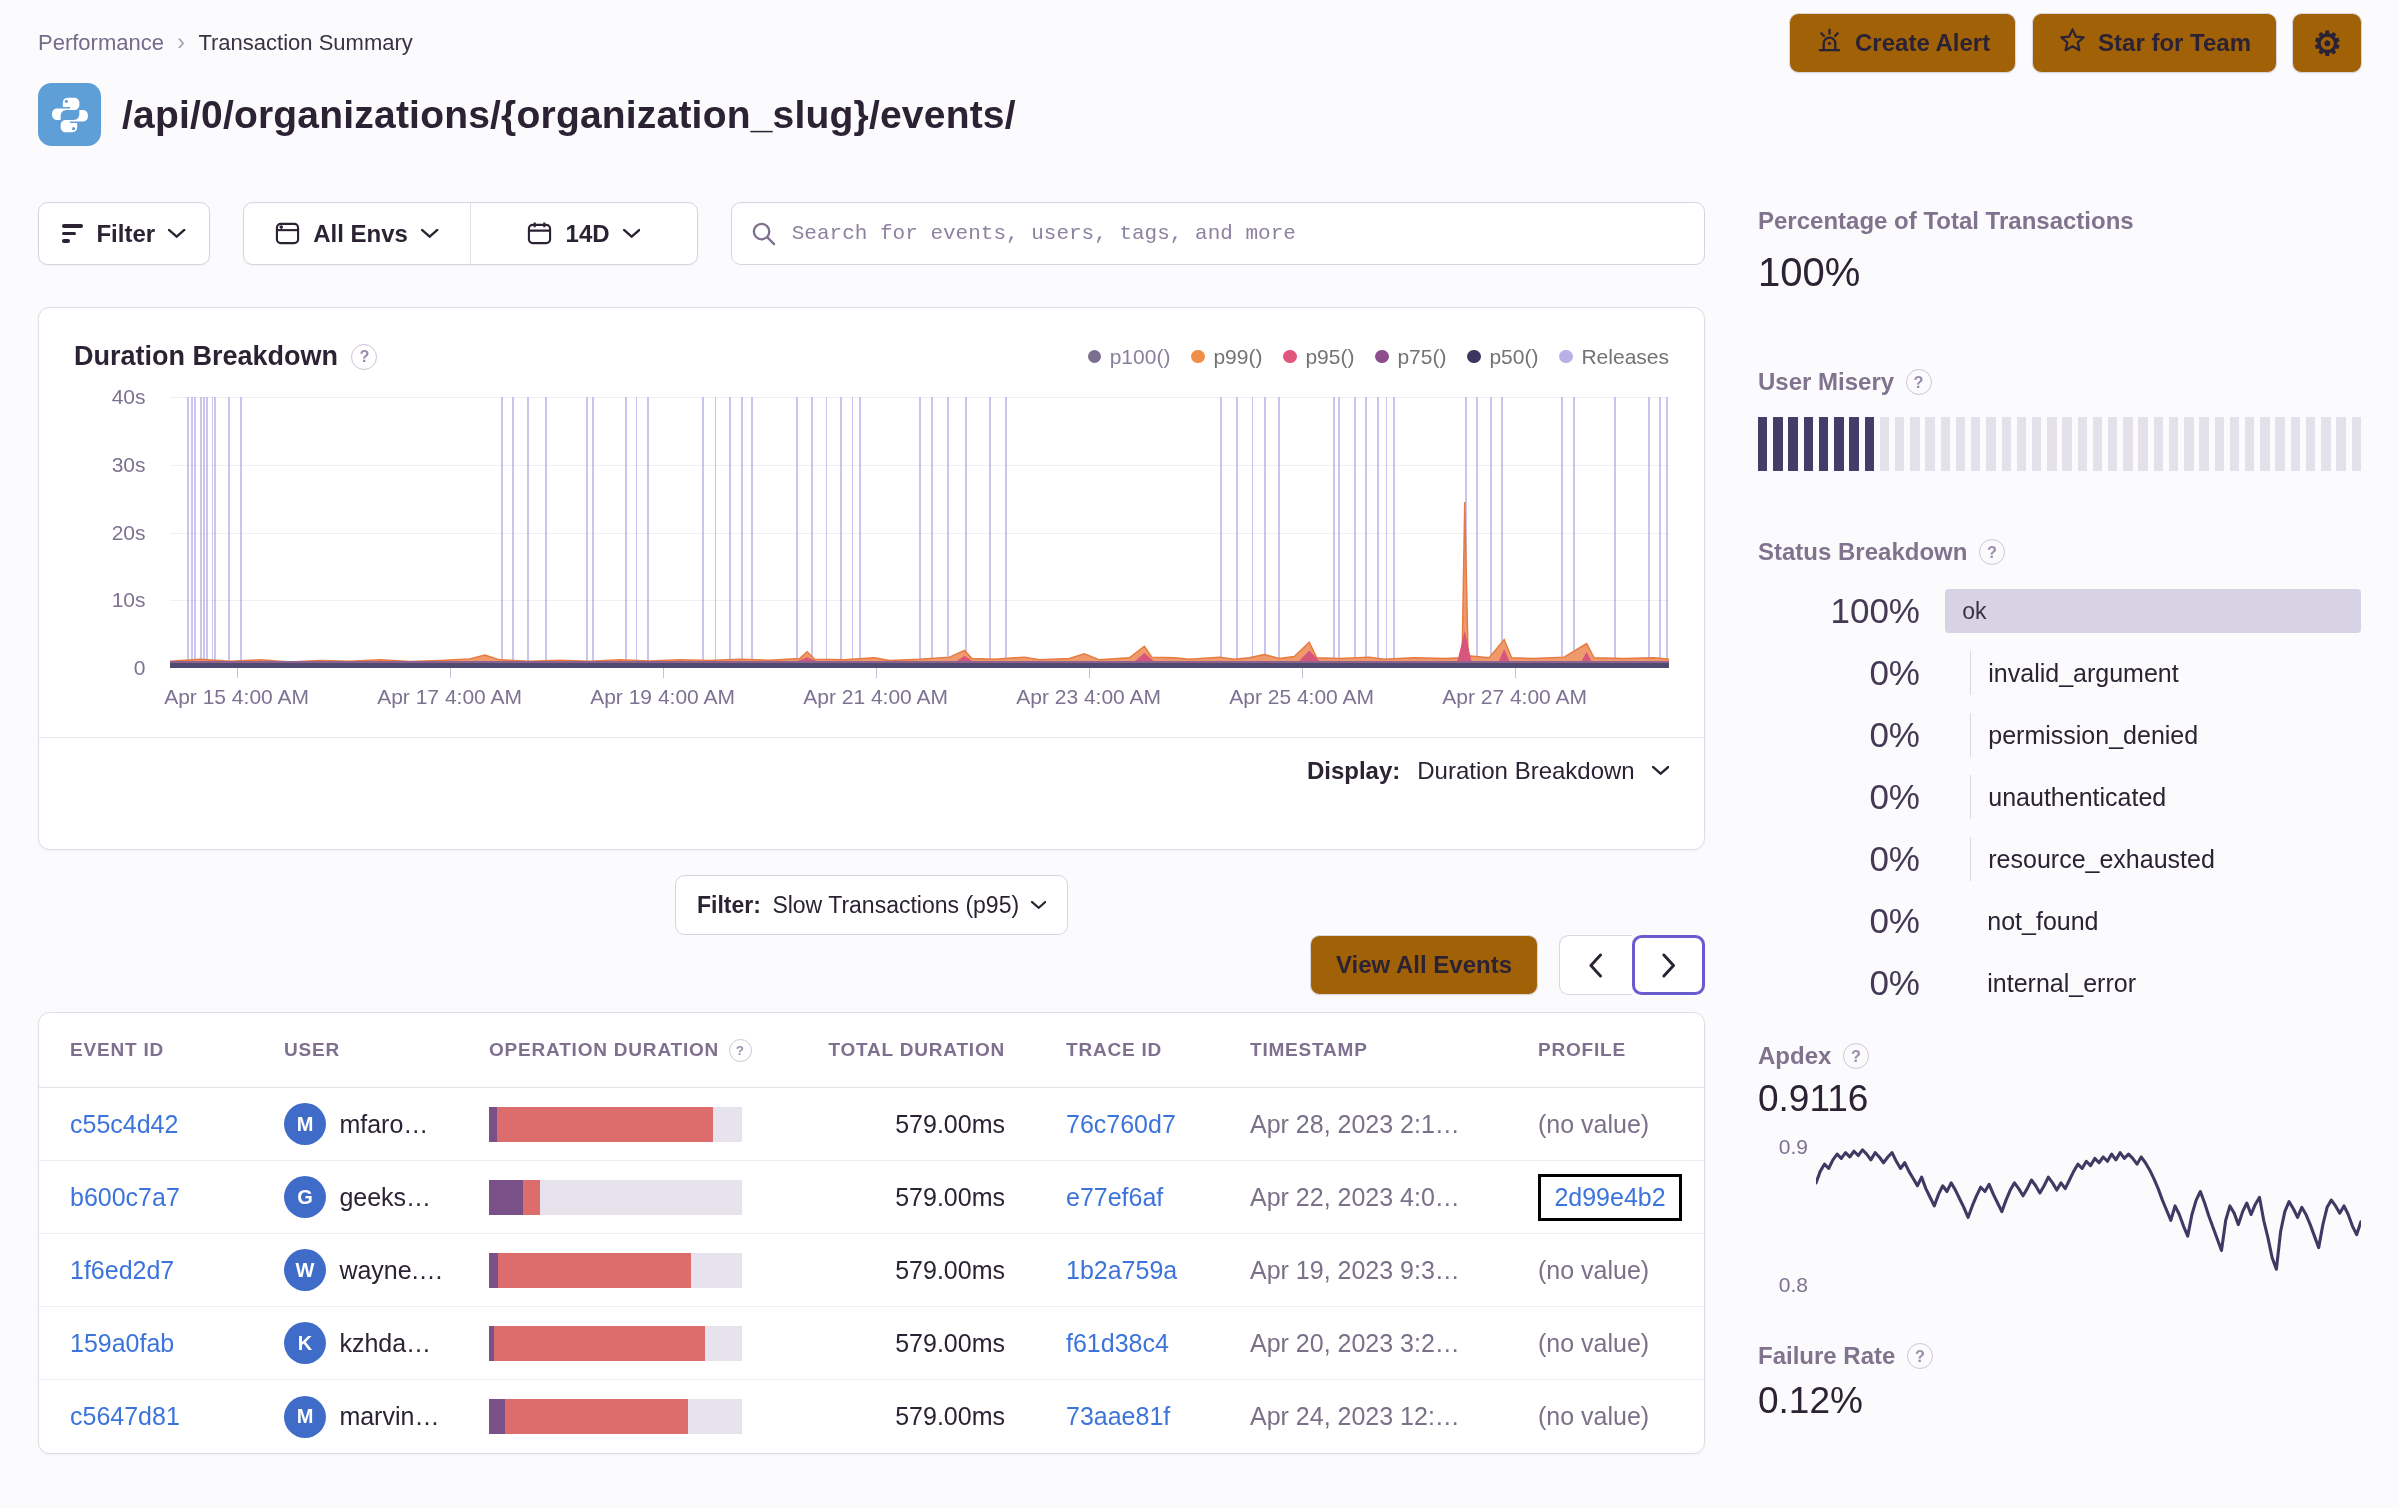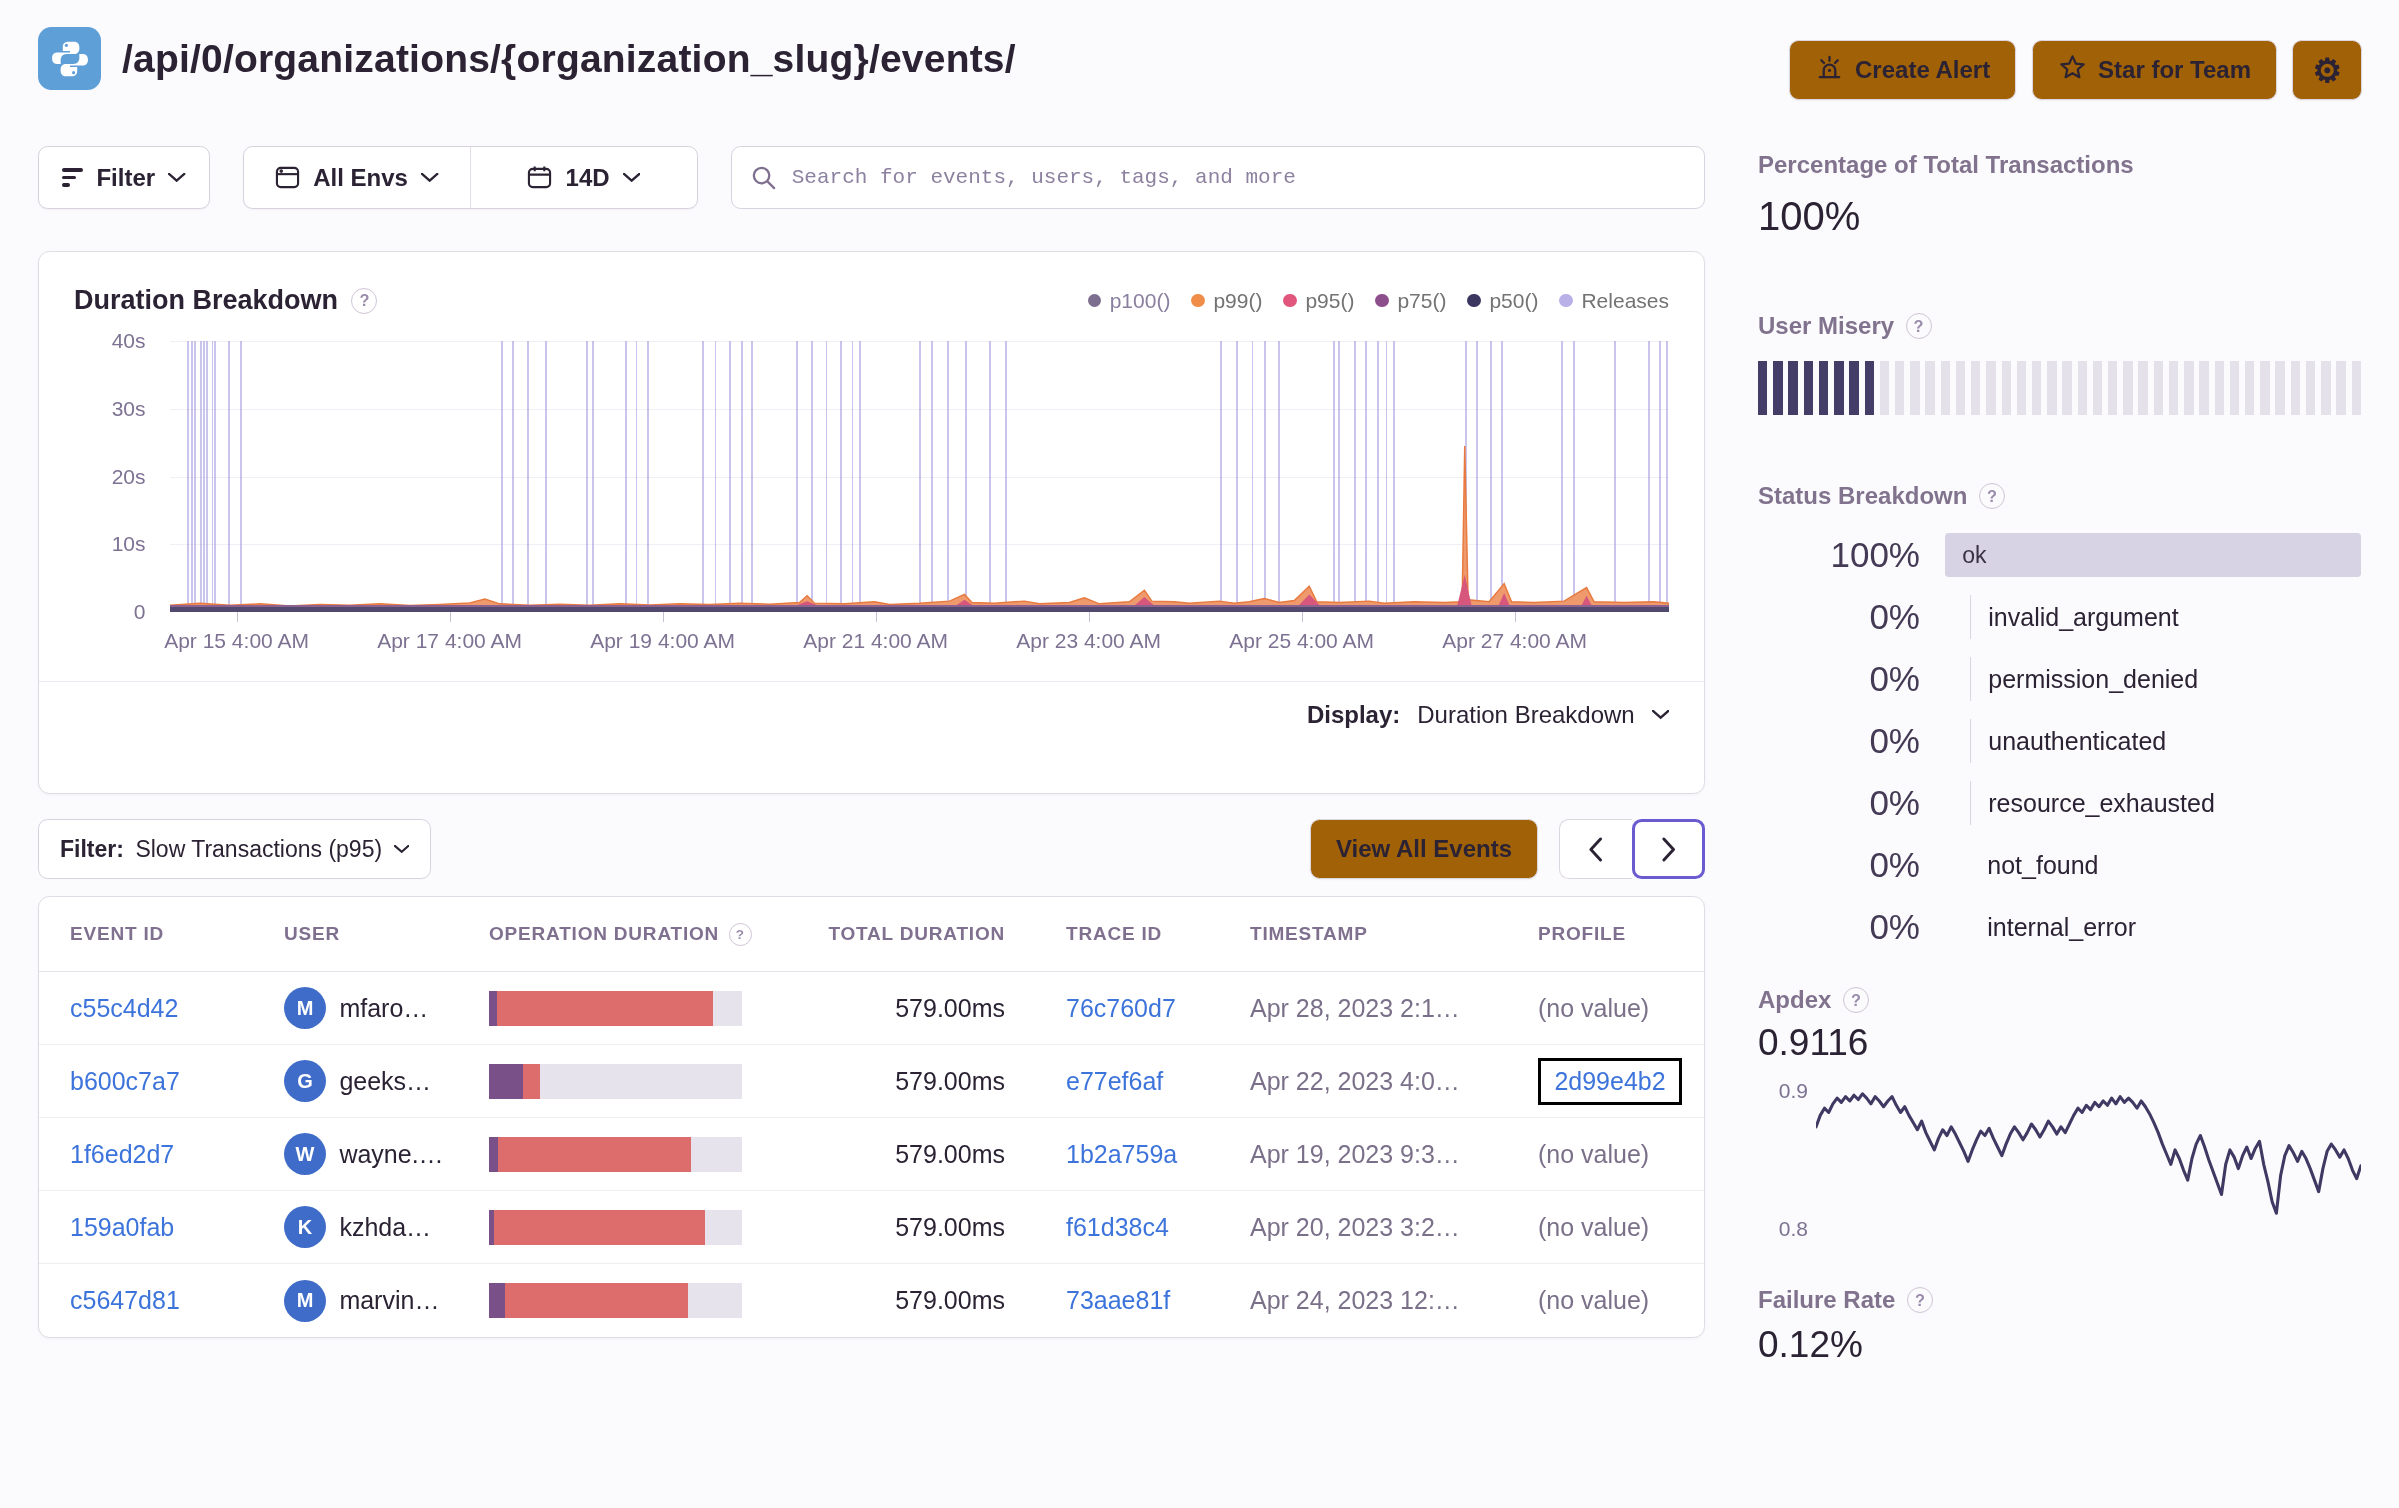--- a/index.html
+++ b/index.html
@@ -88,21 +88,21 @@
   .baseline-band { position:absolute; left:0; right:0; bottom:0; height:4.8px; background:#514a6e; }
   .baseline-band::before { content:""; position:absolute; top:-1.9px; left:0; right:0; height:1.9px; background:#8e6290; }
   .xtick { position:absolute; top:271px; width:1.9px; height:9.6px; background:#c6c0d2; }
   .xlabel { position:absolute; top:288px; transform:translateX(-50%); font-size:21px; color:#7d7292; white-space:nowrap; }
 
   .display-row { display:flex; justify-content:flex-end; align-items:center; gap:17px;
     border-top:1px solid #eceaf0; margin-top:21px; height:67px; padding-right:35px; font-size:24px; }
   .display-label { font-weight:700; }
 
   
-  .controls-row { display:flex; align-items:center; margin-top:25px; }
+  .controls-row { display:flex; align-items:center; margin-top:25px;flex-direction:column; }
   .filter-pill { display:flex; align-items:center; gap:11.5px; background:#fff; border:1px solid #d8d2de;
     border-radius:9.6px; height:60px; padding:0 21px; font-size:23px; cursor:pointer; }
   .filter-pill b { font-weight:700; }
   .controls-right { margin-left:auto; display:flex; align-items:center; gap:21px; }
   .pager { display:flex; align-items:center; }
   .pager-btn { width:73px; height:60px; background:#fff; border:1px solid #dcd6e1;
     display:flex; align-items:center; justify-content:center; cursor:pointer; }
   .pager-btn.prev { border-radius:9.6px 0 0 9.6px; border-right:none; }
   .pager-btn.next { border-radius:9.6px; border:3.8px solid #6a5bd1; position:relative; z-index:1; }
 
@@ -154,20 +154,25 @@
   .help { width:26px; height:26px; border-radius:50%; border:1.9px solid #cfc5d6; color:#9a8cab;
     font-size:16.3px; font-weight:700; display:inline-flex; align-items:center; justify-content:center; flex:none; }
   .gear-glyph { font-size:33px; line-height:1; }
   .chev { display:inline-block; }
 </style>
 </head>
 <body>
 
 <div class="page">
 
+  <div class="breadcrumb">
+    <span class="crumb-section">Performance</span>
+    <span class="crumb-sep">›</span>
+    <span class="crumb-current">Transaction Summary</span>
+  </div>
 
   <div class="top-actions">
     <button class="btn">
       <span>
         <svg width="29" height="29" viewBox="0 0 30 30" fill="none" stroke="#2b2233" stroke-width="2.4" stroke-linecap="round">
           <path d="M5 25h20"></path>
             <path d="M9 25v-7a6 6 0 0 1 12 0v7"></path>
           <path d="M15 4v4"></path>
             <path d="M6.5 7.5l2.8 2.8"></path>
             <path d="M23.5 7.5l-2.8 2.8"></path>

